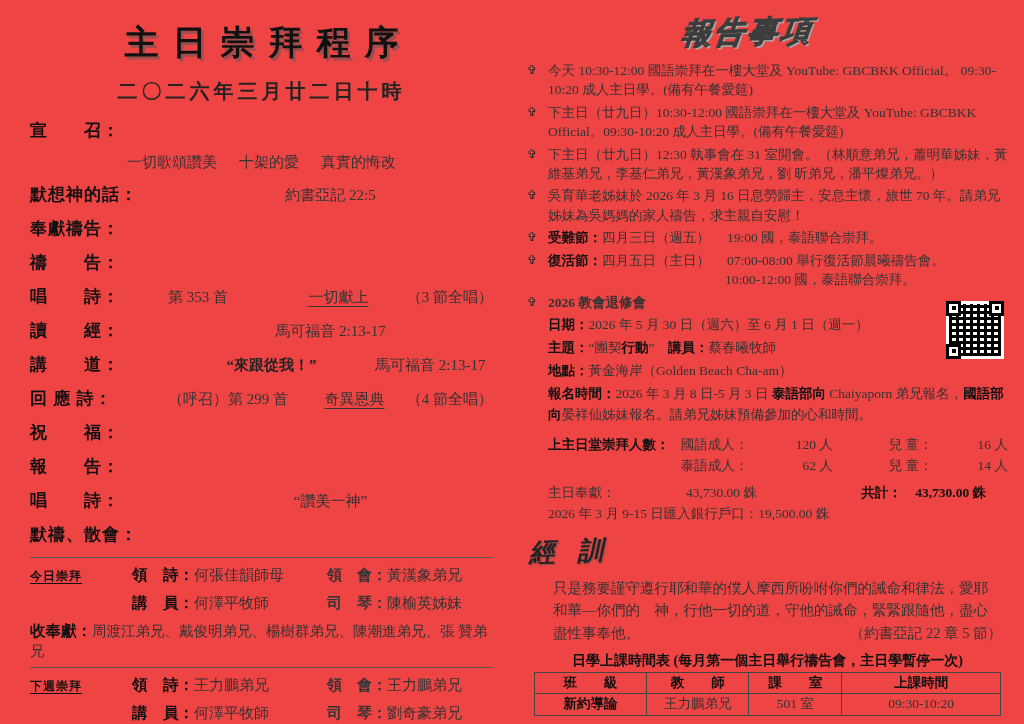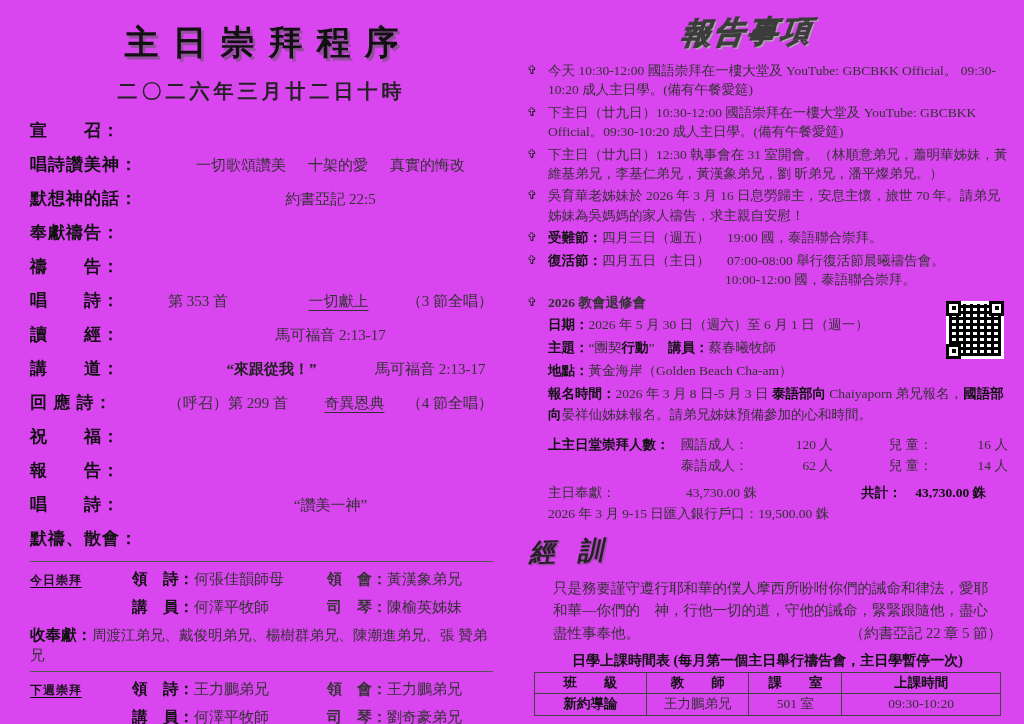--- a/index.html
+++ b/index.html
@@ -1,19 +1,19 @@
 <!DOCTYPE html>
 <html><head>
 <meta charset="utf-8">
 <style>
   * { margin:0; padding:0; box-sizing:border-box; }
   html,body { background:#e8e8e8; }
   body { font-family:"Liberation Serif","DejaVu Serif",serif; }
   .page {
-    width:1024px; height:724px; background:#d946ef; color:#333;
+    width:1024px; height:724px; background:#ef4444; color:#333;
     display:flex; overflow:hidden; position:relative;
   }
   
   .col-left { width:505px; padding:12px 12px 0 30px; }
   .main-title {
     text-align:center; font-size:34px; font-weight:900; color:#111;
     letter-spacing:14px; padding-left:14px; white-space:nowrap;
     text-shadow:2.5px 2.5px 0 rgba(90,90,90,.55);
     margin-top:8px;
   }
@@ -110,21 +110,20 @@
 
   <div class="col-left">
     <div class="main-title">主日崇拜程序</div>
     <div class="main-date">二〇二六年三月廿二日十時</div>
 
     <div class="prow">
       <span class="plabel">宣　　召：</span>
     </div>
 
     <div class="prow">
-      <span class="plabel">唱詩讚美神：</span>
       <span class="pcontent songs">
         <span class="song">一切歌頌讚美</span>
         <span class="song">十架的愛</span>
         <span class="song">真實的悔改</span>
       </span>
     </div>
 
     <div class="prow">
       <span class="plabel">默想神的話：</span>
       <span class="pcontent">

